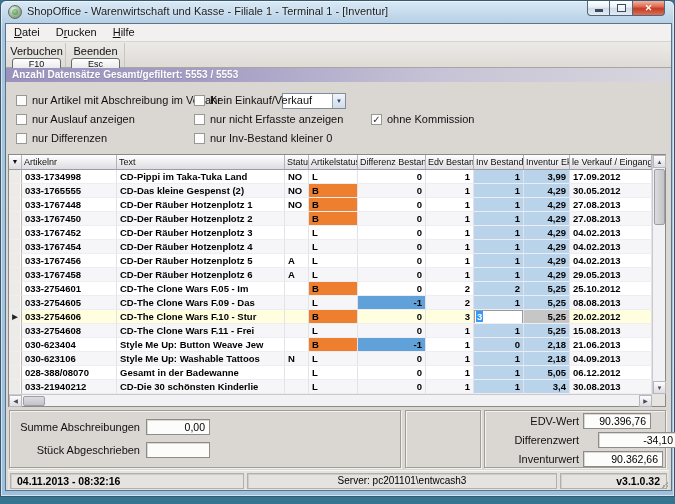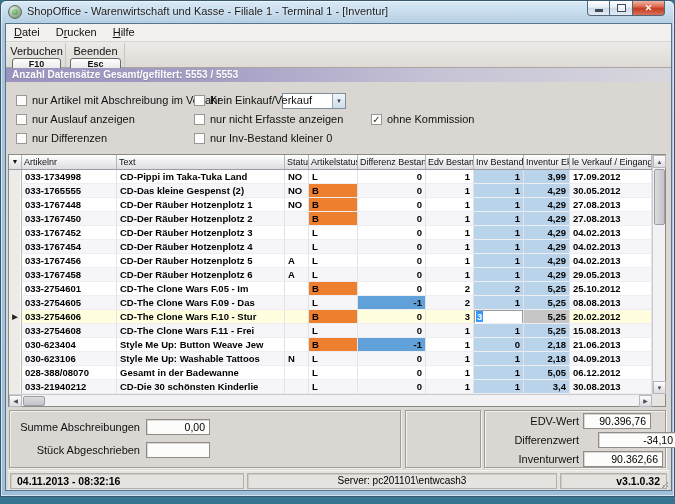--- a/index.html
+++ b/index.html
@@ -37,21 +37,21 @@
 
   .menubar { position:absolute; left:0; top:0; width:100%; height:18px; background:#f2f1ef;
     border-bottom:1px solid #d6d4d0; display:flex; align-items:center; }
   .menu-item { padding:2px 8px 3px 8px; font-size:11px; color:#111; }
 
   .toolbar { position:absolute; left:0; top:18px; width:100%; height:26px;
     background:linear-gradient(#eceae7,#dedbd6); border-bottom:1px solid #a9a6a1; }
   .tbtn { position:absolute; top:1px; height:24px; text-align:center; font-size:11px; color:#111;
     padding-top:2px; border-right:1px solid #c9c6c1; }
   .keycap { display:inline-block; border:1px solid #6a6a6a; border-radius:3px;
-    background:linear-gradient(#fefefe,#e6e6e6); font-weight:bold; font-size:9px;
+    background:linear-gradient(#fefefe,#e6e6e6); font-weight:normal; font-size:9px;
     padding:0 16px; line-height:11px; box-shadow:0 1px 0 #9c9a96; margin-top:1px; }
 
   .infobar { position:absolute; left:0; top:44px; width:100%; height:28px;
     background:linear-gradient(90deg,#9a93bd 0%,#a49ec4 30%,#c6c3d6 65%,#d8d6dd 100%);
     color:#fdfdfd; font-weight:bold; font-size:10px; line-height:14px; padding-left:6px;
     text-shadow:0 1px 1px #8d87a8; white-space:nowrap; }
 
   .filterpanel { position:absolute; left:0; top:58px; width:100%; height:72px; background:#dad7d3; }
   .chk-item { position:absolute; display:flex; align-items:center; font-size:11px; color:#111; white-space:nowrap; }
   .checkbox { width:11px; height:11px; background:#fcfcfc; border:1px solid #9b9893;

